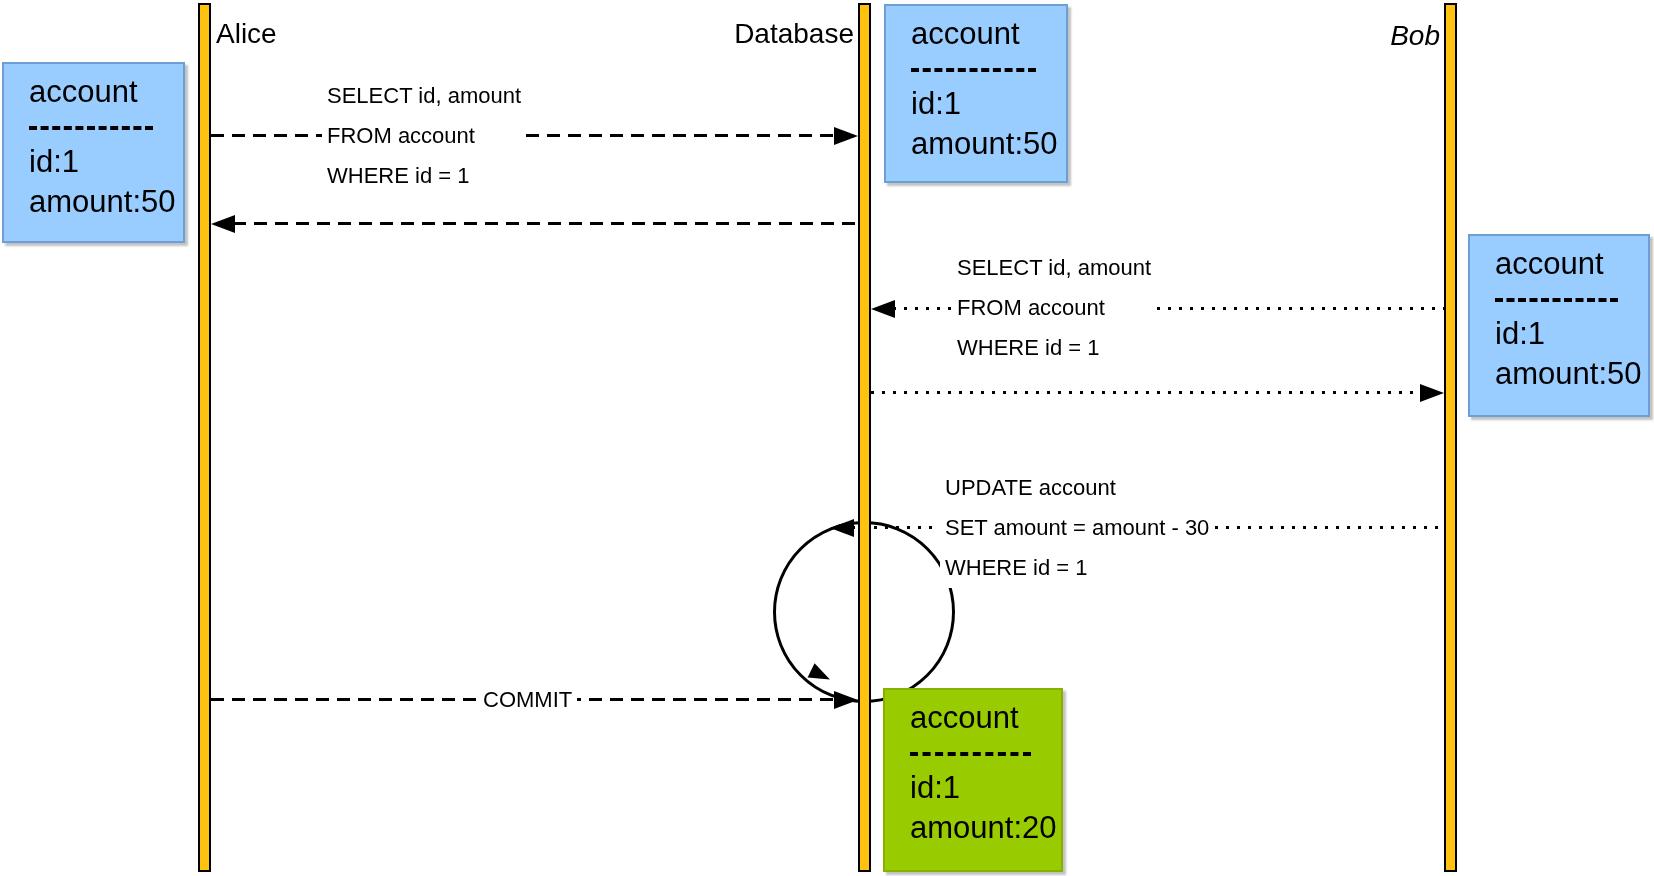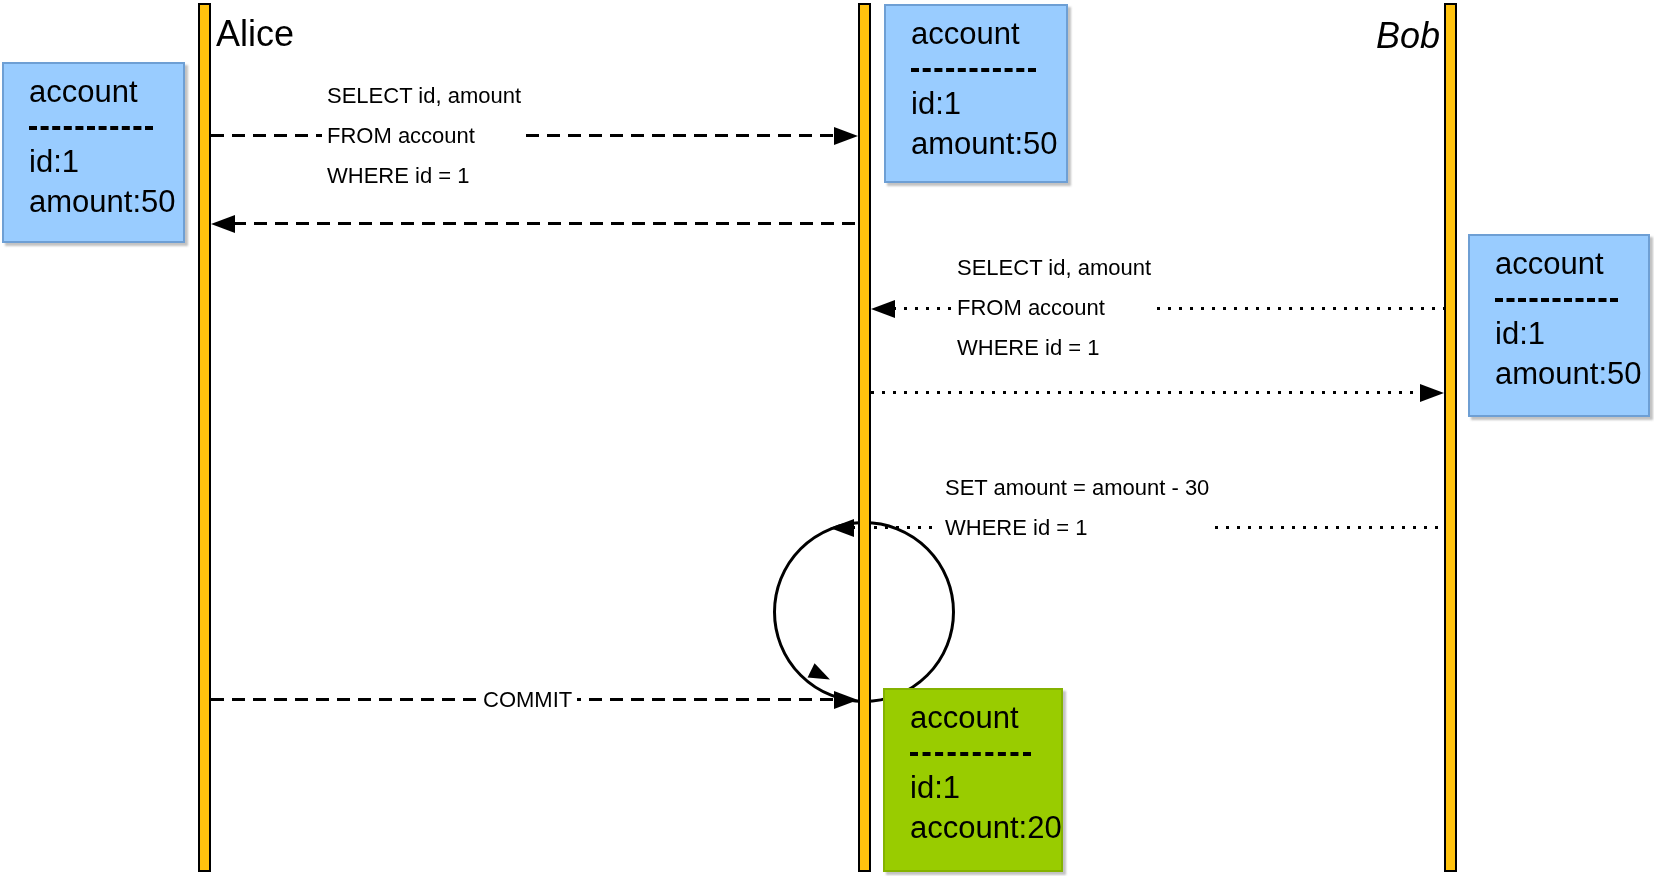--- a/index.html
+++ b/index.html
@@ -7,21 +7,21 @@
     --state-box-blue:#99CCFF; --state-box-blue-border:#6E9FD4;
     --state-box-green:#99CC00; --state-box-green-border:#84B200;
     --arrow:#000000; --background:#FFFFFF;
   }
   html,body{margin:0;padding:0;background:var(--background);}
   #stage{position:relative;width:1654px;height:876px;background:var(--background);
          font-family:"Liberation Sans",sans-serif;color:#000;overflow:hidden;}
 
   .lifeline{position:absolute;top:3px;height:865px;width:9px;
             background:var(--lifeline-fill);border:2px solid var(--lifeline-border);z-index:3;}
-  .actor-label{position:absolute;font-size:36px;line-height:36px;z-index:6;white-space:nowrap;}
+  .actor-label{position:absolute;font-size:28px;line-height:36px;z-index:6;white-space:nowrap;}
 
   .state-box{position:absolute;box-sizing:border-box;padding:8px 25px;font-size:31px;line-height:40px;
              z-index:4;box-shadow:3px 3px 2px rgba(120,120,120,0.45);}
   .state-box.blue{background:var(--state-box-blue);border:2px solid var(--state-box-blue-border);}
   .state-box.green{background:var(--state-box-green);border:2px solid var(--state-box-green-border);}
   .sb-sep{border-top:4px dashed #000;margin:14px 0 12px 0;width:96%;height:0;}
 
   .msg-line{position:absolute;height:3px;z-index:2;}
   .msg-line.dashed{background:repeating-linear-gradient(to right,var(--arrow) 0 13px,transparent 13px 21px);}
   .msg-line.dotted{background:repeating-linear-gradient(to right,var(--arrow) 0 3px,transparent 3px 11px);}
@@ -64,20 +64,21 @@
   <div class="head left" style="left:830px;top:519px;"></div>
 
   <div class="msg-line dashed" style="left:211px;top:698px;width:625px;"></div>
   <div class="head right" style="left:834px;top:691px;"></div>
 
   <div class="lifeline" style="left:198px;"></div>
   <div class="lifeline" style="left:858px;"></div>
   <div class="lifeline" style="left:1444px;"></div>
 
   <div class="actor-label" style="left:216px;top:16px;">Alice</div>
+  <div class="actor-label" style="left:600px;top:16px;width:254px;text-align:right;">Database</div>
   <div class="actor-label" style="left:1280px;top:18px;width:160px;text-align:right;font-style:italic;">Bob</div>
 
   <div class="state-box blue" style="left:2px;top:62px;width:183px;height:181px;">
     <div>account</div>
     <div class="sb-sep"></div>
     <div>id:1</div>
     <div>amount:50</div>
   </div>
 
   <div class="state-box blue" style="left:884px;top:4px;width:184px;height:179px;">
@@ -91,35 +92,36 @@
     <div>account</div>
     <div class="sb-sep"></div>
     <div>id:1</div>
     <div>amount:50</div>
   </div>
 
   <div class="state-box green" style="left:883px;top:688px;width:180px;height:184px;">
     <div>account</div>
     <div class="sb-sep"></div>
     <div>id:1</div>
-    <div>account:20</div>
+    <div>amount:20</div>
   </div>
 
   <div class="msg-label" style="left:322px;top:76px;">
     <div>SELECT id, amount</div>
     <div>FROM account</div>
     <div>WHERE id = 1</div>
   </div>
 
   <div class="msg-label" style="left:952px;top:248px;">
     <div>SELECT id, amount</div>
     <div>FROM account</div>
     <div>WHERE id = 1</div>
   </div>
 
   <div class="msg-label" style="left:940px;top:468px;">
+    <div>UPDATE account</div>
     <div>SET amount = amount - 30</div>
     <div>WHERE id = 1</div>
   </div>
 
   <div class="msg-label" style="left:478px;top:680px;">COMMIT</div>
 
 </div>
 
 </body></html>

